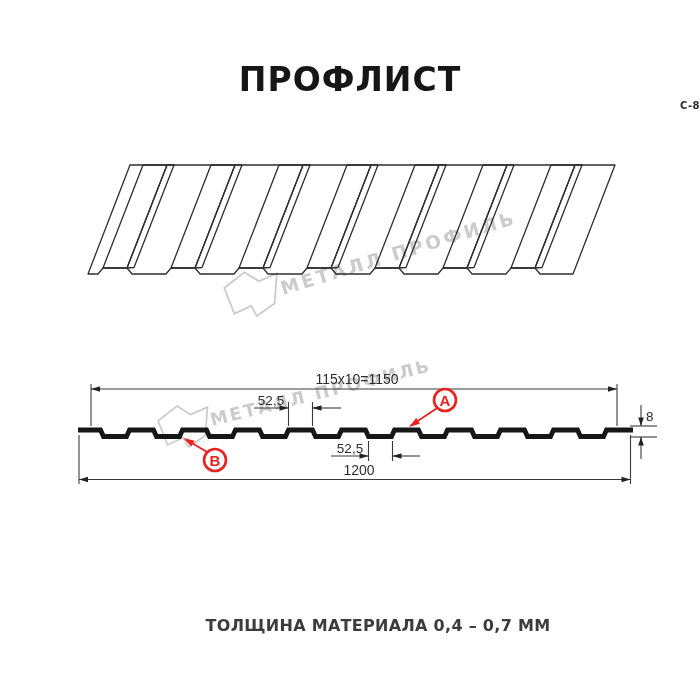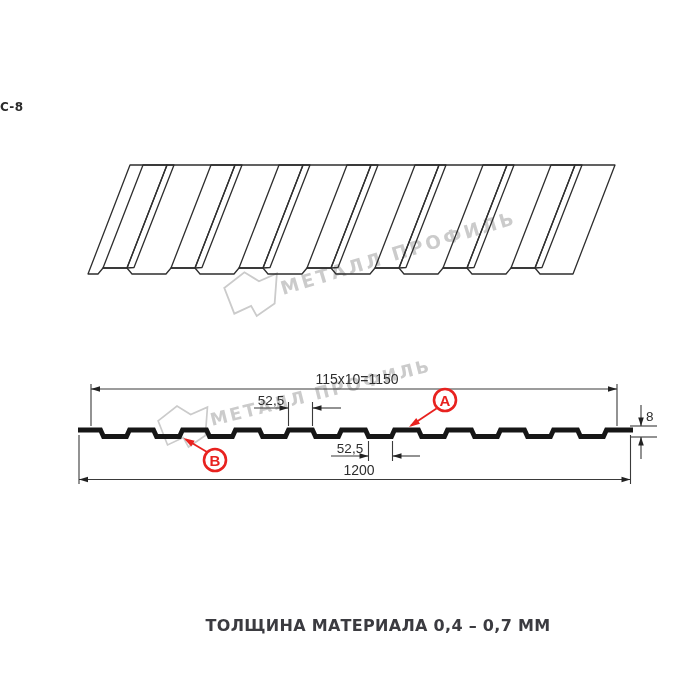--- a/index.html
+++ b/index.html
@@ -2,40 +2,41 @@
 <html><head>
 <meta charset="utf-8">
 <style>
   html,body{margin:0;padding:0;background:#ffffff;}
   .canvas{position:relative;width:700px;height:700px;background:#ffffff;overflow:hidden;
           font-family:"Liberation Sans", sans-serif;}
   svg{position:absolute;left:0;top:0;}
   .title{position:absolute;top:60px;left:0;width:700px;text-align:center;
          font-family:"DejaVu Sans", sans-serif;font-weight:800;font-size:33px;
          letter-spacing:1px;color:#161616;}
-  .subtitle{position:absolute;top:100px;left:0;width:700px;text-align:left;
-         font-family:"DejaVu Sans", sans-serif;font-weight:700;font-size:12px;
+  .subtitle{position:absolute;top:100px;left:0;width:700px;text-align:right;
+         font-family:"DejaVu Sans", sans-serif;font-weight:700;font-size:10px;
          letter-spacing:.5px;color:#2a2a2a;}
   .footer{position:absolute;top:616px;left:0;width:700px;text-align:center;
          font-family:"DejaVu Sans", sans-serif;font-weight:700;font-size:16px;
          letter-spacing:.3px;color:#3b3b40;margin-left:28px;}
   text.dim{font-family:"Liberation Sans", sans-serif;font-size:14px;fill:#2d2d2d;}
   text.dim-small{font-family:"Liberation Sans", sans-serif;font-size:13.5px;fill:#2d2d2d;}
   text.wm{font-family:"DejaVu Sans", sans-serif;font-weight:700;fill:#cbcbcb;}
   text.red-letter{font-family:"Liberation Sans", sans-serif;font-weight:700;font-size:15px;fill:#e8221f;}
   .thin{stroke:#3a3a3a;stroke-width:1.1;fill:none;}
   .draw{stroke:#2e2e2e;stroke-width:1.3;fill:none;stroke-linejoin:round;}
   .ah{fill:#222222;stroke:none;}
   .red-ah{fill:#e8221f;stroke:none;}
 </style>
 </head>
 <body>
 
 <div class="canvas">
 
+  <div class="title">ПРОФЛИСТ</div>
   <div class="subtitle">С-8</div>
   <div class="footer">ТОЛЩИНА МАТЕРИАЛА 0,4 – 0,7 ММ</div>
 
   <svg width="700" height="700" viewBox="0 0 700 700">
 
     <defs>
       <g id="rib">
         <polygon points="5,268 45,165 69,165 29,268"></polygon>
         <polygon points="29,268 69,165 76,165 36,267.5"></polygon>
       </g>

